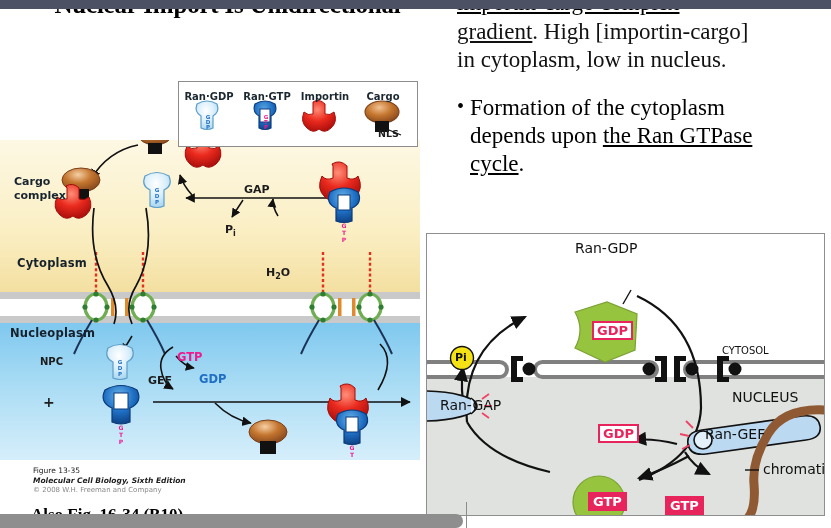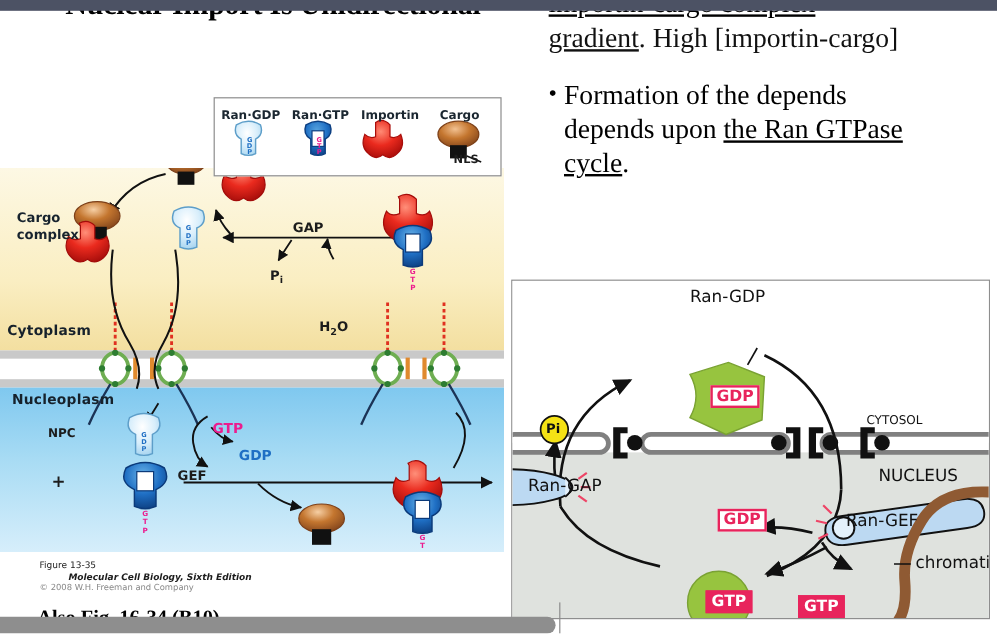--- a/index.html
+++ b/index.html
@@ -40,35 +40,35 @@
     position:absolute;left:0;top:0;width:420px;height:152px;
     background:linear-gradient(to bottom,#fdf8e4 0%,#faeec2 62%,#f3dfa0 100%);
   }
   .fig-left .memb-out{position:absolute;left:0;top:152px;width:420px;height:7px;background:#c9c9c9;}
   .fig-left .lumen{position:absolute;left:0;top:159px;width:420px;height:17px;background:#ffffff;}
   .fig-left .memb-in{position:absolute;left:0;top:176px;width:420px;height:7px;background:#c9c9c9;}
   .fig-left .nucleo{
     position:absolute;left:0;top:183px;width:420px;height:137px;
     background:linear-gradient(to bottom,#7fc8ef 0%,#a9dcf4 45%,#d6eefb 100%);
   }
-  .lbl-cyto{position:absolute;left:6px;top:116px;font-family:"DejaVu Sans",sans-serif;
-    font-weight:bold;font-size:11.5px;color:#16212b;letter-spacing:.2px;margin-top:12px;}
+  .lbl-cyto{position:absolute;left:17px;top:116px;font-family:"DejaVu Sans",sans-serif;
+    font-weight:bold;font-size:11.5px;color:#16212b;letter-spacing:.2px;}
   .lbl-nucleo{position:absolute;left:10px;top:186px;font-family:"DejaVu Sans",sans-serif;
     font-weight:bold;font-size:11.5px;color:#16212b;letter-spacing:.2px;}
   .lbl-npc{position:absolute;left:40px;top:216px;font-family:"DejaVu Sans",sans-serif;
     font-weight:bold;font-size:10px;color:#1c1c1c;}
   .lbl-cargocx{position:absolute;left:14px;top:35px;font-family:"DejaVu Sans",sans-serif;
     font-weight:bold;font-size:11px;color:#17232e;line-height:1.25;}
   .lbl-gap{position:absolute;left:244px;top:43px;font-family:"DejaVu Sans",sans-serif;
     font-weight:bold;font-size:11px;color:#1c1c1c;}
   .lbl-pi{position:absolute;left:225px;top:83px;font-family:"DejaVu Sans",sans-serif;
     font-weight:bold;font-size:11px;color:#1c1c1c;}
   .lbl-h2o{position:absolute;left:266px;top:82px;font-family:"DejaVu Sans",sans-serif;
     font-weight:bold;font-size:11px;color:#1c1c1c;margin-top:44px;}
-  .lbl-gef{position:absolute;left:148px;top:250px;font-family:"DejaVu Sans",sans-serif;
+  .lbl-gef{position:absolute;left:148px;top:234px;font-family:"DejaVu Sans",sans-serif;
     font-weight:bold;font-size:11px;color:#1c1c1c;}
   .lbl-gtp-m{position:absolute;left:177px;top:210px;font-family:"DejaVu Sans",sans-serif;
     font-weight:bold;font-size:11.5px;color:#ec1c8e;}
   .lbl-gdp-b{position:absolute;left:199px;top:232px;font-family:"DejaVu Sans",sans-serif;
     font-weight:bold;font-size:11.5px;color:#1f6fc4;}
   .plus1{position:absolute;left:179px;top:-22px;font-family:"DejaVu Sans",sans-serif;
     font-weight:bold;font-size:13px;color:#1c1c1c;}
   .plus2{position:absolute;left:43px;top:254px;font-family:"DejaVu Sans",sans-serif;
     font-weight:bold;font-size:14px;color:#1c1c1c;}
 
@@ -79,21 +79,21 @@
   }
   .legend .cell{position:absolute;top:4px;width:60px;text-align:center;}
   .legend .cap{font-family:"DejaVu Sans",sans-serif;font-weight:bold;font-size:10px;color:#1b2731;}
   .legend .nls{position:absolute;left:199px;top:46px;font-family:"DejaVu Sans",sans-serif;
     font-weight:bold;font-size:9.5px;color:#1c1c1c;}
 
   
   .credit{position:absolute;left:33px;top:466px;z-index:18;
       font-family:"DejaVu Sans",sans-serif;color:#1c1c1c;}
   .credit .l1{font-size:7.5px;font-weight:normal;}
-  .credit .l2{font-size:7.5px;font-weight:bold;font-style:italic;margin-top:1px;margin-left:24px;}
+  .credit .l2{font-size:7.5px;font-weight:bold;font-style:italic;margin-top:1px;}
   .credit .l3{font-size:7px;margin-top:1px;color:#888;}
   .alsofig{position:absolute;left:31px;top:505px;z-index:18;
     font-family:"Liberation Serif",serif;font-weight:bold;font-size:17px;color:#000;
     height:16px;overflow:hidden;}
 
   
   .fig-right{position:absolute;left:426px;top:233px;width:397px;height:281px;
     background:#ffffff;border:1.5px solid #8e8e8e;z-index:10;overflow:hidden;}
   .fr-cytosol{position:absolute;left:0;top:0;width:100%;height:135px;background:#ffffff;}
   .fr-nucleus{position:absolute;left:0;top:143px;width:100%;height:138px;background:#dfe2de;}
@@ -118,26 +118,27 @@
 <div class="slide-title">Nuclear Import Is Unidirectional</div>
 
 <div class="text-col">
 
   <div class="clip-line">
     <span class="inner u">importin-cargo complex</span>
   </div>
 
   <div class="para first">
     <span class="u">gradient</span><span>. High [importin-cargo]</span><br>
+    <span>in cytoplasm, low in nucleus.</span>
   </div>
 
   <div class="bullet-row">
     <div class="bullet-dot">•</div>
     <div class="bullet-body">
-      <span>Formation of the depends</span><br>
+      <span>Formation of the cytoplasm</span><br>
       <span>depends upon </span><span class="u">the Ran GTPase</span><br>
       <span class="u">cycle</span><span>.</span>
     </div>
   </div>
 </div>
 
 <div class="legend">
   <svg width="238" height="64" viewBox="0 0 238 64">
     <defs>
       <radialGradient id="gLightBlue" cx="45%" cy="35%" r="70%">

